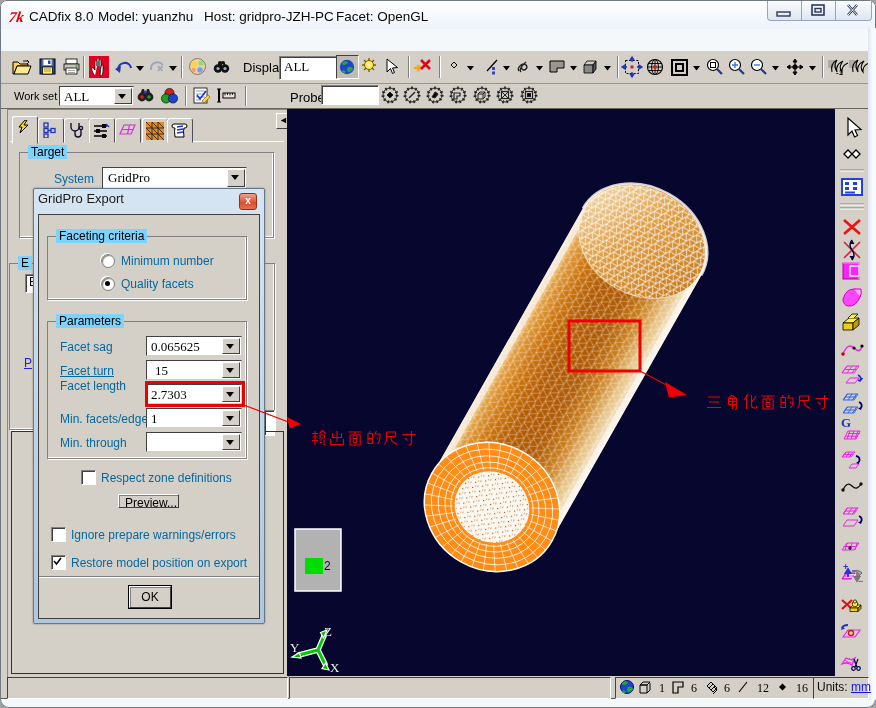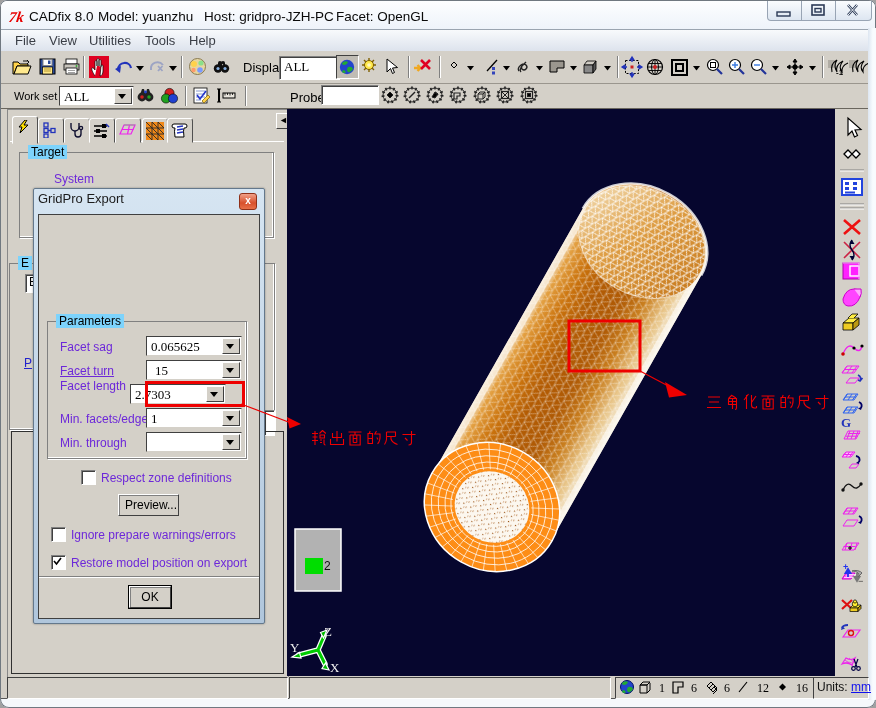--- a/index.html
+++ b/index.html
@@ -22,21 +22,21 @@
 .combo{position:absolute;background:#fff;border:1px solid;border-color:#404040 #d4d0c8 #d4d0c8 #404040;box-shadow:1px 1px 0 #fff inset; }
 .cbtn{position:absolute;right:1px;top:1px;bottom:1px;width:16px;background:#d4d0c8;border:1px solid;border-color:#fff #404040 #404040 #fff;}
 .cbtn:after{content:"";position:absolute;left:3px;top:5px;border:4px solid transparent;border-top:5px solid #000;}
 .fld{position:absolute;background:#fff;border:1px solid;border-color:#808080 #fff #fff #808080;box-shadow:1px 1px 0 #404040 inset;}
 #dialog{left:32px;top:79px;width:230px;height:434px;background:linear-gradient(#d6e5f2,#b0c6dc);border:1px solid #64788c;border-radius:2px;box-shadow:0 0 2px rgba(0,0,0,.4);}
 #dlgin{position:absolute;left:4px;top:25px;right:4px;bottom:4px;background:#d4d0c8;border:1px solid #404040;}
 #dlgtitle{position:absolute;left:4px;top:2px;font-size:13px;color:#1c1c1c;}
 #dlgclose{position:absolute;left:205px;top:4px;width:16px;height:15px;background:linear-gradient(#f0a088,#d8502c 60%,#e87048);border:1px solid #903018;border-radius:3px;color:#fff;font-size:10px;font-weight:bold;text-align:center;line-height:14px;}
 .gbox{position:absolute;border:1px solid #808080;box-shadow:1px 1px 0 #fff, -1px -1px 0 #fff inset;}
 .glab{position:absolute;top:-8px;left:8px;background:#7dd3fc;padding:0 3px;font-size:12px;}
-.dtext{font-size:12px;color:#6d28d9;}
+.dtext{font-size:12px;color:#0369a1;}
 .cval{font:13px "Liberation Serif",serif;color:#000;}
 button.c{position:absolute;background:#d4d0c8;border:1px solid;border-color:#fff #404040 #404040 #fff;box-shadow:1px 1px 0 #808080 inset;font-family:"Liberation Sans",sans-serif;font-size:12px;color:#000;}
 .chk{position:absolute;width:13px;height:13px;background:#fff;border:1px solid;border-color:#808080 #fff #fff #808080;box-shadow:1px 1px 0 #404040 inset;}
 .radio{position:absolute;width:12px;height:12px;border-radius:50%;background:#fff;border:1px solid #808080;box-shadow:-1px -1px 0 #fff, 1px 1px 1px rgba(0,0,0,.5) inset;}
 .tab{position:absolute;top:8px;width:24px;height:23px;background:#d4d0c8;border:1px solid;border-color:#fff #505050 #d4d0c8 #fff;border-radius:3px 3px 0 0;}
 .tab svg{position:absolute;left:3px;top:3px;}
 .tab.sel{top:6px;height:26px;}
 #rtb svg{position:absolute;left:0;top:0;}
 #overlay{position:absolute;left:0;top:0;width:876px;height:708px;z-index:60;pointer-events:none;}
 </style></head>
@@ -59,27 +59,20 @@
       <div><svg width="35" height="18">
             <g stroke="#2c3a56" stroke-width="2.6" fill="none">
               <path d="M12 4 L21 14 M21 4 L12 14"></path>
             </g>
             <g stroke="#f2f6fa" stroke-width="1" fill="none">
               <path d="M12 4 L21 14 M21 4 L12 14"></path>
             </g>
           </svg></div>
     </div>
   </div>
-  <div id="menubar" class="abs">
-    <span style="left:14px">File</span>
-      <span style="left:48px">View</span>
-      <span style="left:88px">Utilities</span>
-      <span style="left:144px">Tools</span>
-      <span style="left:188px">Help</span>
-  </div>
   <div id="tb1" class="abs">
     <svg class="abs" style="left:10px;top:5px" width="856" height="24" viewBox="0 0 856 24">
 
       <g transform="translate(1,2)">
           <path d="M1 16 L1 4 L6 4 L8 6 L16 6 L16 8 L5 8 L2 16 Z" fill="#ffd24a" stroke="#000" stroke-width="1"></path>
           <path d="M2 16 L5 8 L19 8 L16 16 Z" fill="#ffe98e" stroke="#000" stroke-width="1"></path>
           <path d="M11 3 h5 m-1 -1 l2 2 l-2 2" stroke="#000" fill="none" stroke-width=".9"></path>
         </g>
 
       <g transform="translate(28,2)">
@@ -404,20 +397,24 @@
         </div>
       <div class="tab" style="left:159px;">
           <svg width="17" height="17" viewBox="0 0 17 17">
             <path d="M3 2 Q1 2 1 4 Q1 6 3 6 L4 6 Q3 8 4 15 L13 15 Q12 8 13 6 L14 6 Q16 6 16 4 Q16 2 14 2 Z" fill="#fff" stroke="#000" stroke-width="1"></path>
             <path d="M6 5 l6 -1 M6 8 l6 -1 M6 11 l6 -1" stroke="#2233bb" stroke-width="1.4"></path>
           </svg>
         </div>
       <div class="gbox" style="left:11px;top:42px;width:253px;height:84px;">
         <div class="glab">Target</div>
         <div class="abs dtext" style="left:34px;top:19px;">System</div>
+        <div class="combo" style="left:82px;top:14px;width:143px;height:20px;">
+            <span class="abs cval" style="left:5px;top:2px;">GridPro</span>
+            <div class="cbtn"></div>
+          </div>
       </div>
       <div class="gbox" style="left:1px;top:153px;width:264px;height:165px;">
         <div class="glab">E</div>
         <div class="fld" style="left:15px;top:10px;width:15px;height:17px;font-size:12px;padding-left:3px;">E</div>
       </div>
       <div class="abs" style="left:16px;top:246px;font-size:12px;color:#2222cc;text-decoration:underline;">P</div>
       <div class="fld" style="left:256px;top:300px;width:9px;height:24px;"></div>
       <div class="abs" style="left:3px;top:321px;width:271px;height:241px;border:1px solid #303030;"></div>
     </div>
     <div id="viewport" class="abs">
@@ -650,51 +647,59 @@
               <circle cx="1.5" cy="6.5" r="1.8"></circle>
               <circle cx="6.5" cy="6.5" r="1.8"></circle>
             </g>
           </g>
       </svg>
     </div>
     <div id="dialog" class="abs">
       <div id="dlgtitle">GridPro Export</div>
       <div id="dlgclose">x</div>
       <div id="dlgin">
+        <div class="gbox" style="left:8px;top:21px;width:198px;height:62px;">
+          <div class="glab">Faceting criteria</div>
+          <div class="radio" style="left:53px;top:17px;"></div>
+          <div class="abs dtext" style="left:73px;top:17px;">Minimum number</div>
+          <div class="radio" style="left:53px;top:40px;"></div>
+          <div class="abs" style="left:57px;top:44px;width:5px;height:5px;border-radius:50%;background:#000;"></div>
+          <div class="abs dtext" style="left:73px;top:40px;">Quality facets</div>
+        </div>
         <div class="gbox" style="left:8px;top:106px;width:198px;height:136px;">
           <div class="glab">Parameters</div>
           <div class="abs dtext" style="left:12px;top:18px;">Facet sag</div>
           <div class="combo" style="left:98px;top:14px;width:94px;height:18px;">
               <span class="abs cval" style="left:4px;top:2px;">0.065625</span>
               <div class="cbtn"></div>
             </div>
           <div class="abs dtext" style="left:12px;top:42px;text-decoration:underline;">Facet turn</div>
           <div class="combo" style="left:98px;top:38px;width:94px;height:18px;">
               <span class="abs cval" style="left:8px;top:2px;">15</span>
               <div class="cbtn"></div>
             </div>
           <div class="abs dtext" style="left:12px;top:57px;">Facet length</div>
-          <div class="combo" style="left:82px;top:62px;width:94px;height:18px;">
+          <div class="combo" style="left:98px;top:62px;width:94px;height:18px;">
               <span class="abs cval" style="left:4px;top:2px;">2.7303</span>
               <div class="cbtn"></div>
             </div>
           <div class="abs" style="left:97px;top:59px;width:94px;height:20px;border:3px solid #ee0000;"></div>
           <div class="abs dtext" style="left:12px;top:90px;">Min. facets/edge</div>
           <div class="combo" style="left:98px;top:86px;width:94px;height:18px;">
               <span class="abs cval" style="left:4px;top:2px;">1</span>
               <div class="cbtn"></div>
             </div>
           <div class="abs dtext" style="left:12px;top:114px;">Min. through</div>
           <div class="combo" style="left:98px;top:110px;width:94px;height:18px;">
               <div class="cbtn"></div>
             </div>
         </div>
         <div class="chk" style="left:42px;top:255px;"></div>
         <div class="abs dtext" style="left:62px;top:256px;">Respect zone definitions</div>
-        <button class="c" style="left:79px;top:279px;width:61px;height:22px;">Preview...</button>
+        <button class="c" style="left:79px;top:279px;width:61px;height:14px;">Preview...</button>
         <div class="chk" style="left:12px;top:312px;"></div>
         <div class="abs dtext" style="left:32px;top:313px;">Ignore prepare warnings/errors</div>
         <div class="chk" style="left:12px;top:340px;">
             <svg width="11" height="11" viewBox="0 0 11 11" style="position:absolute;left:0;top:0">
               <path d="M2 5 L4.5 8 L9 2" stroke="#000" stroke-width="1.6" fill="none"></path>
             </svg>
           </div>
         <div class="abs dtext" style="left:32px;top:341px;">Restore model position on export</div>
         <div class="abs" style="left:0px;top:361px;width:220px;height:1px;background:#808080;border-bottom:1px solid #fff;"></div>
         <button class="c" style="left:90px;top:371px;width:42px;height:22px;outline:1px solid #000;">OK</button>

